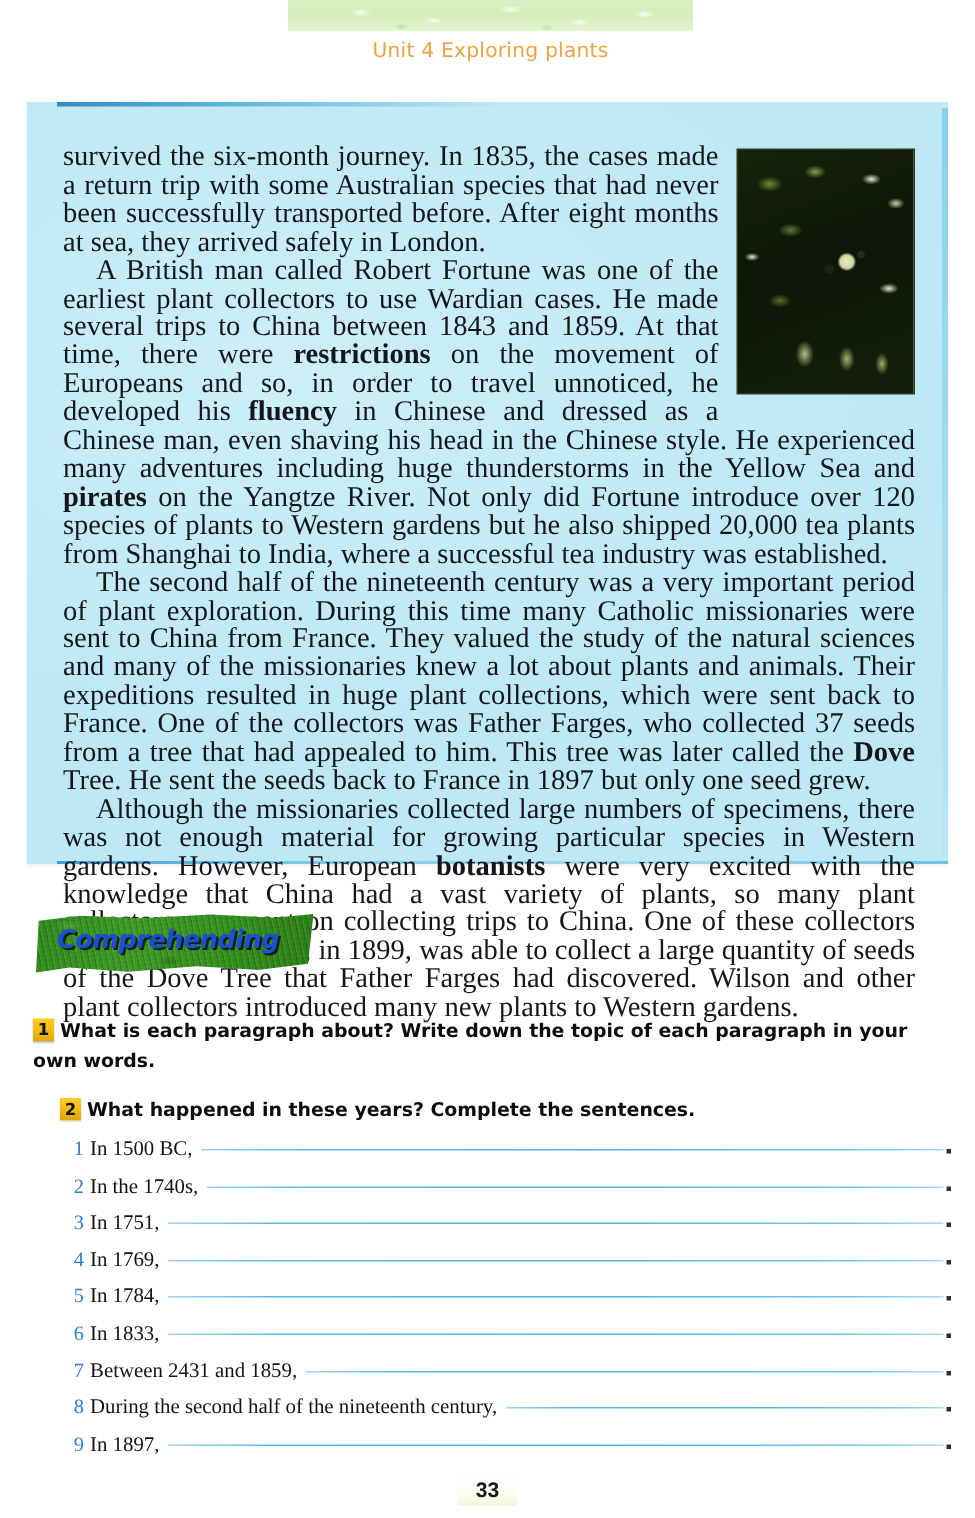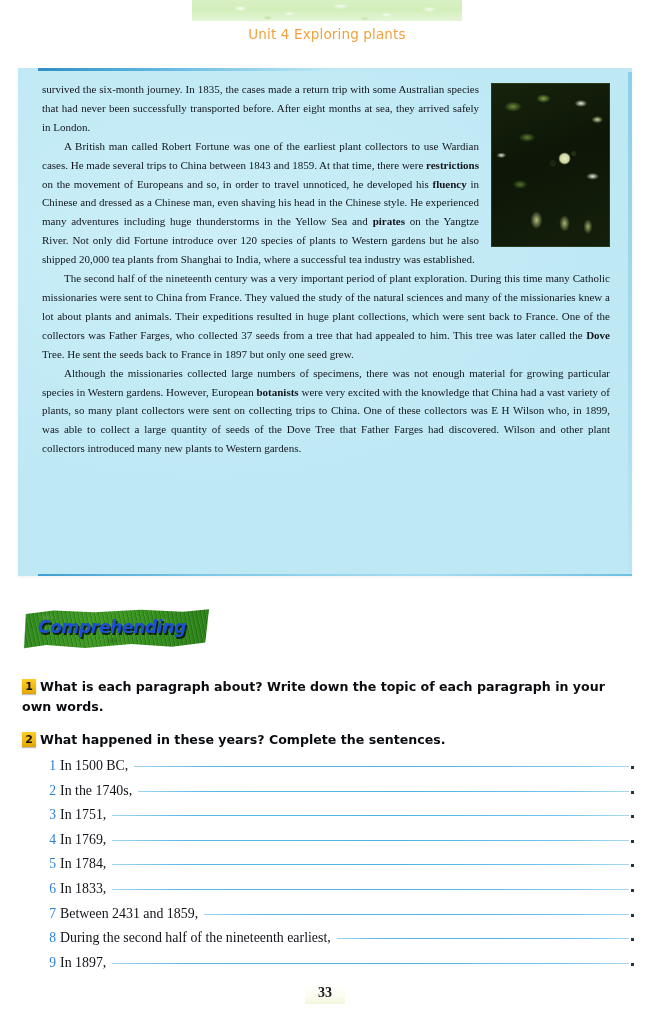--- a/index.html
+++ b/index.html
@@ -84,23 +84,23 @@
   .panel-right-edge {
     position: absolute;
     right: 0; top: 4px;
     width: 4px;
     height: 500px;
     background: linear-gradient(180deg, rgba(120,200,228,.75), rgba(175,225,242,.35));
   }
 
   .reading-body {
     position: absolute;
-    left: 24px; top: 12px;
+    left: 24px; top: 28px;
     width: 568px;
-    font-size: 11px;
+    font-size: 19px;
     line-height: 18.9px;
     color: #14161c;
     text-align: justify;
     text-justify: inter-word;
   }
   .reading-body p {
     margin: 0;
   }
   .reading-body p.indent {
     text-indent: 22px;
@@ -166,21 +166,21 @@
     text-shadow: 1.5px 1.5px 0 rgba(0,0,0,.75);
     white-space: nowrap;
   }
 
   
   .question-block {
     position: absolute;
     font-family: "DejaVu Sans", sans-serif;
   }
   .question-1 { left: 22px; top: 676px; width: 608px; }
-  .question-2 { left: 22px; top: 729px; width: 608px; }
+  .question-2 { left: 40px; top: 729px; width: 608px; }
 
   .q-badge {
     display: inline-block;
     width: 14px;
     height: 15px;
     line-height: 15px;
     text-align: center;
     background: linear-gradient(180deg, #ffcc22 0%, #f2b810 55%, #e0a608 100%);
     color: #111111;
     font-family: "DejaVu Sans", sans-serif;
@@ -245,21 +245,21 @@
 
   
   .page-number {
     position: absolute;
     left: 305px; top: 982px;
     width: 40px;
     height: 22px;
     background: linear-gradient(180deg, #ffffff 0%, #fdfdf2 60%, #f2f6dd 100%);
     text-align: center;
     line-height: 22px;
-    font-family: Liberation Serif, serif;
+    font-family: Liberation Sans, sans-serif;
     font-weight: bold;
     font-size: 14px;
     color: #15171c;
   }
 </style>
 </head>
 <body>
 
 <div class="page-header">
   <div class="header-green-band"></div>
@@ -334,21 +334,21 @@
       <span class="answer-dot"></span>
     </div>
     <div class="answer-row">
       <span class="answer-num">7</span>
       <span class="answer-stem">Between 2431 and 1859,</span>
       <span class="answer-rule"></span>
       <span class="answer-dot"></span>
     </div>
     <div class="answer-row">
       <span class="answer-num">8</span>
-      <span class="answer-stem">During the second half of the nineteenth earliest,</span>
+      <span class="answer-stem">During the second half of the nineteenth century,</span>
       <span class="answer-rule"></span>
       <span class="answer-dot"></span>
     </div>
     <div class="answer-row">
       <span class="answer-num">9</span>
       <span class="answer-stem">In 1897,</span>
       <span class="answer-rule"></span>
       <span class="answer-dot"></span>
     </div>
   </div>

